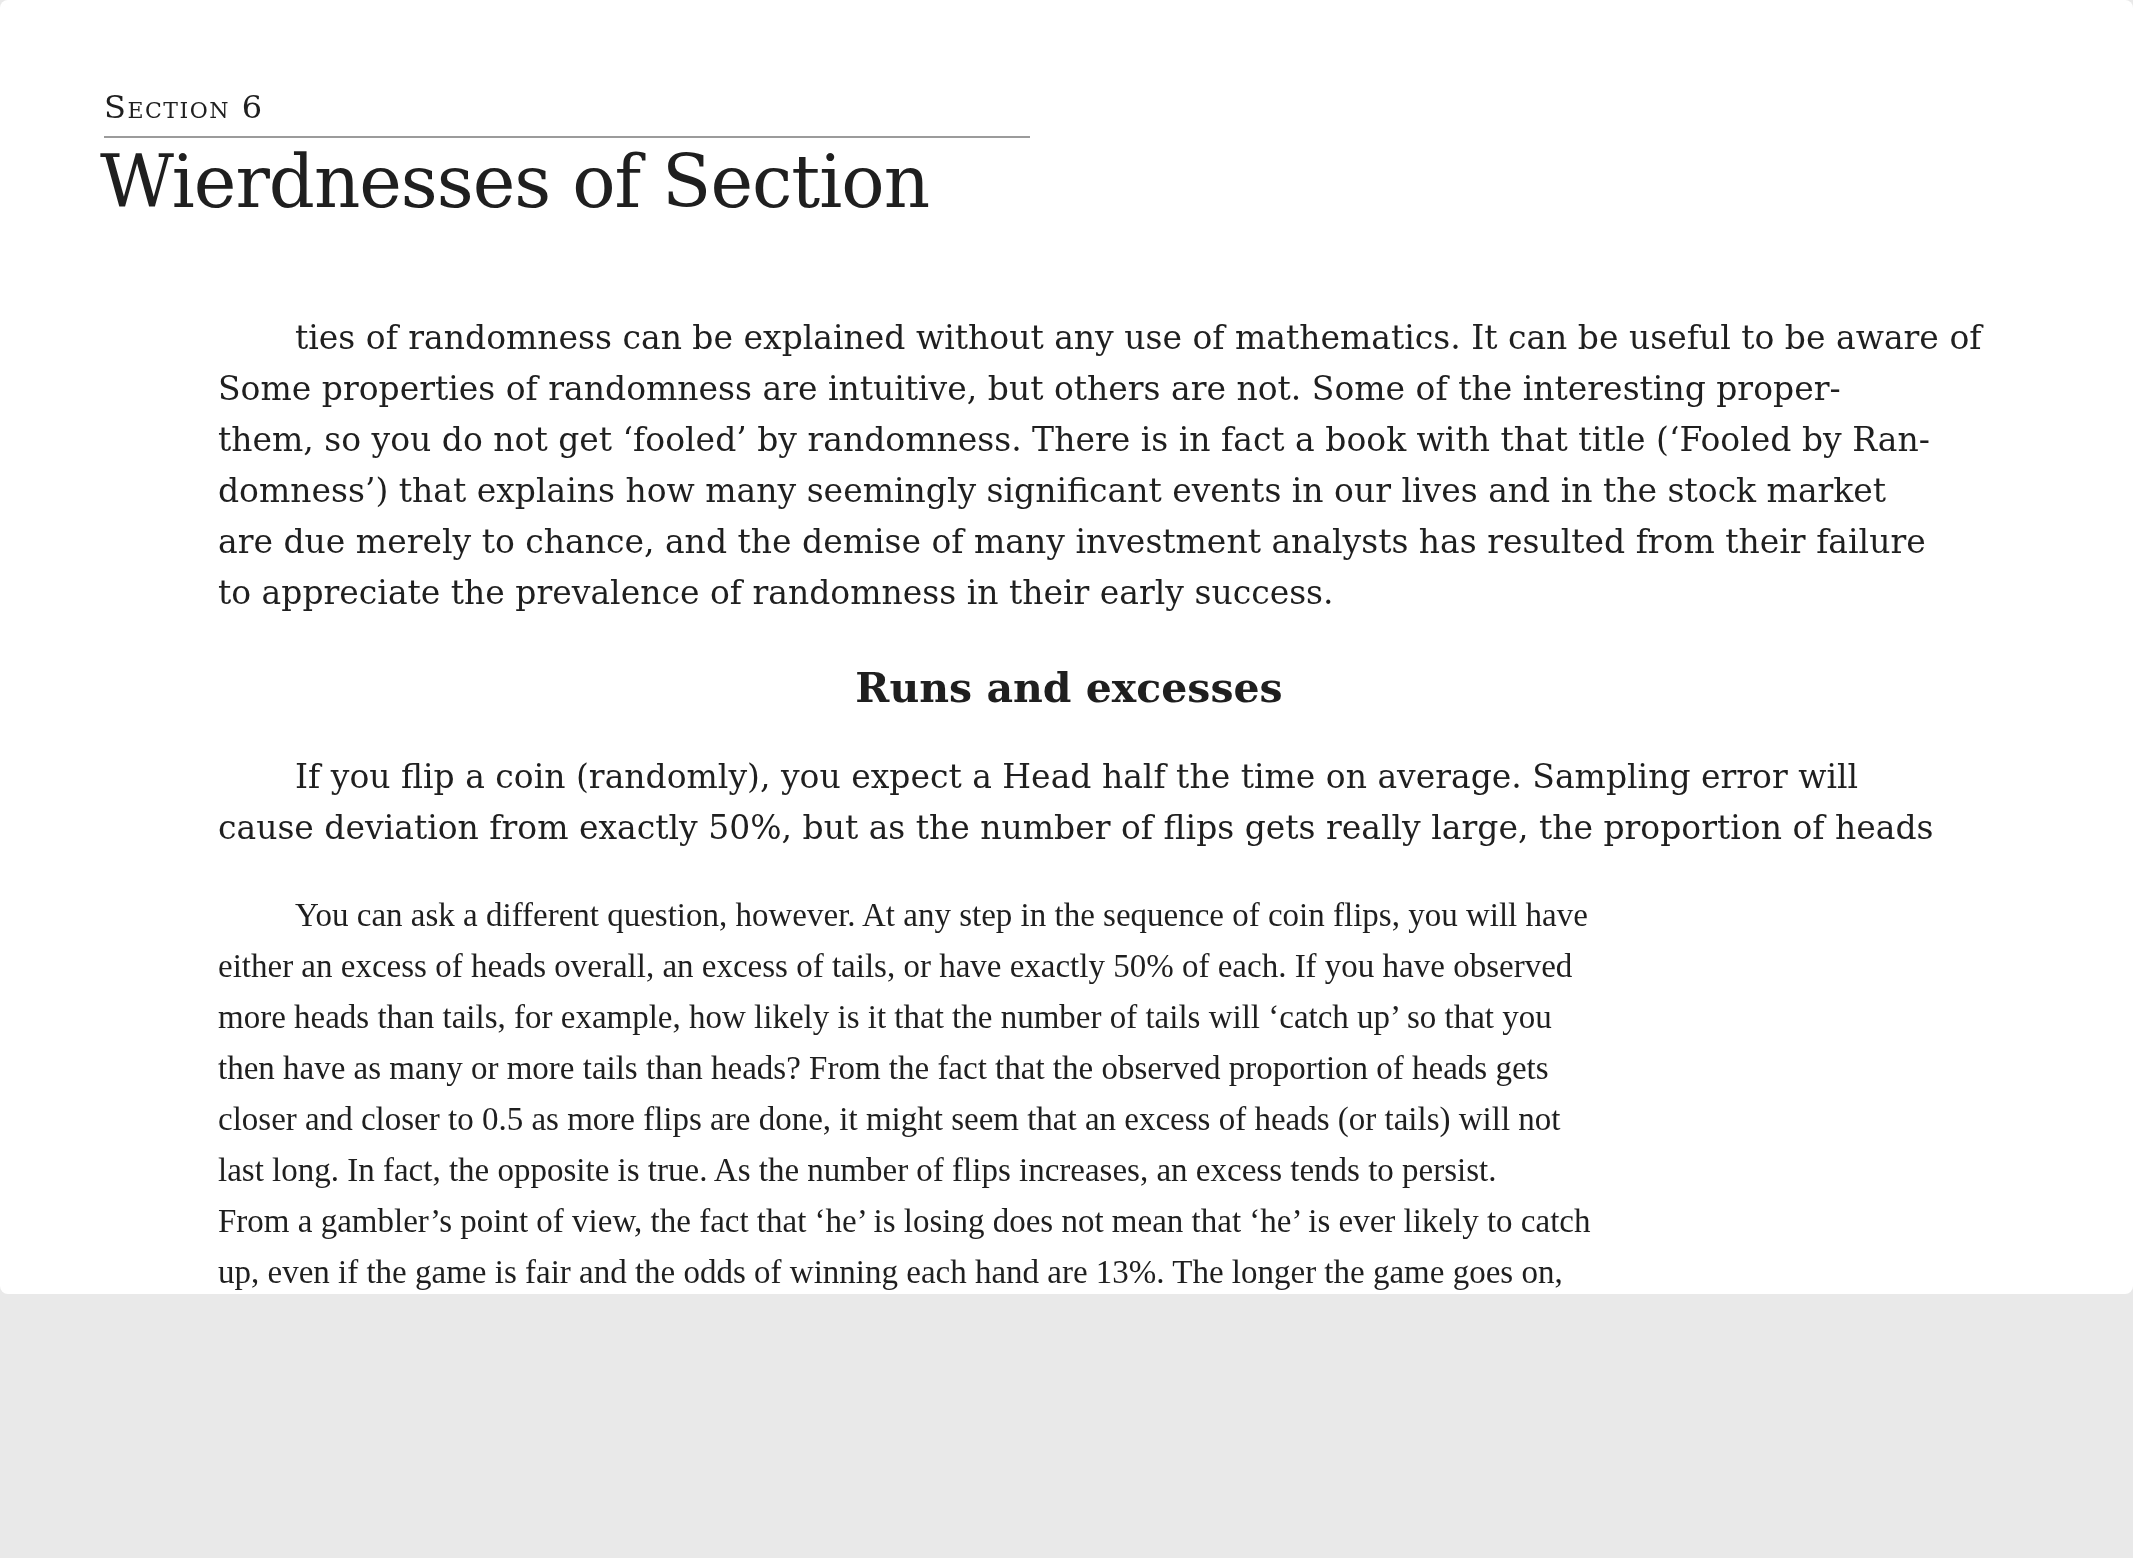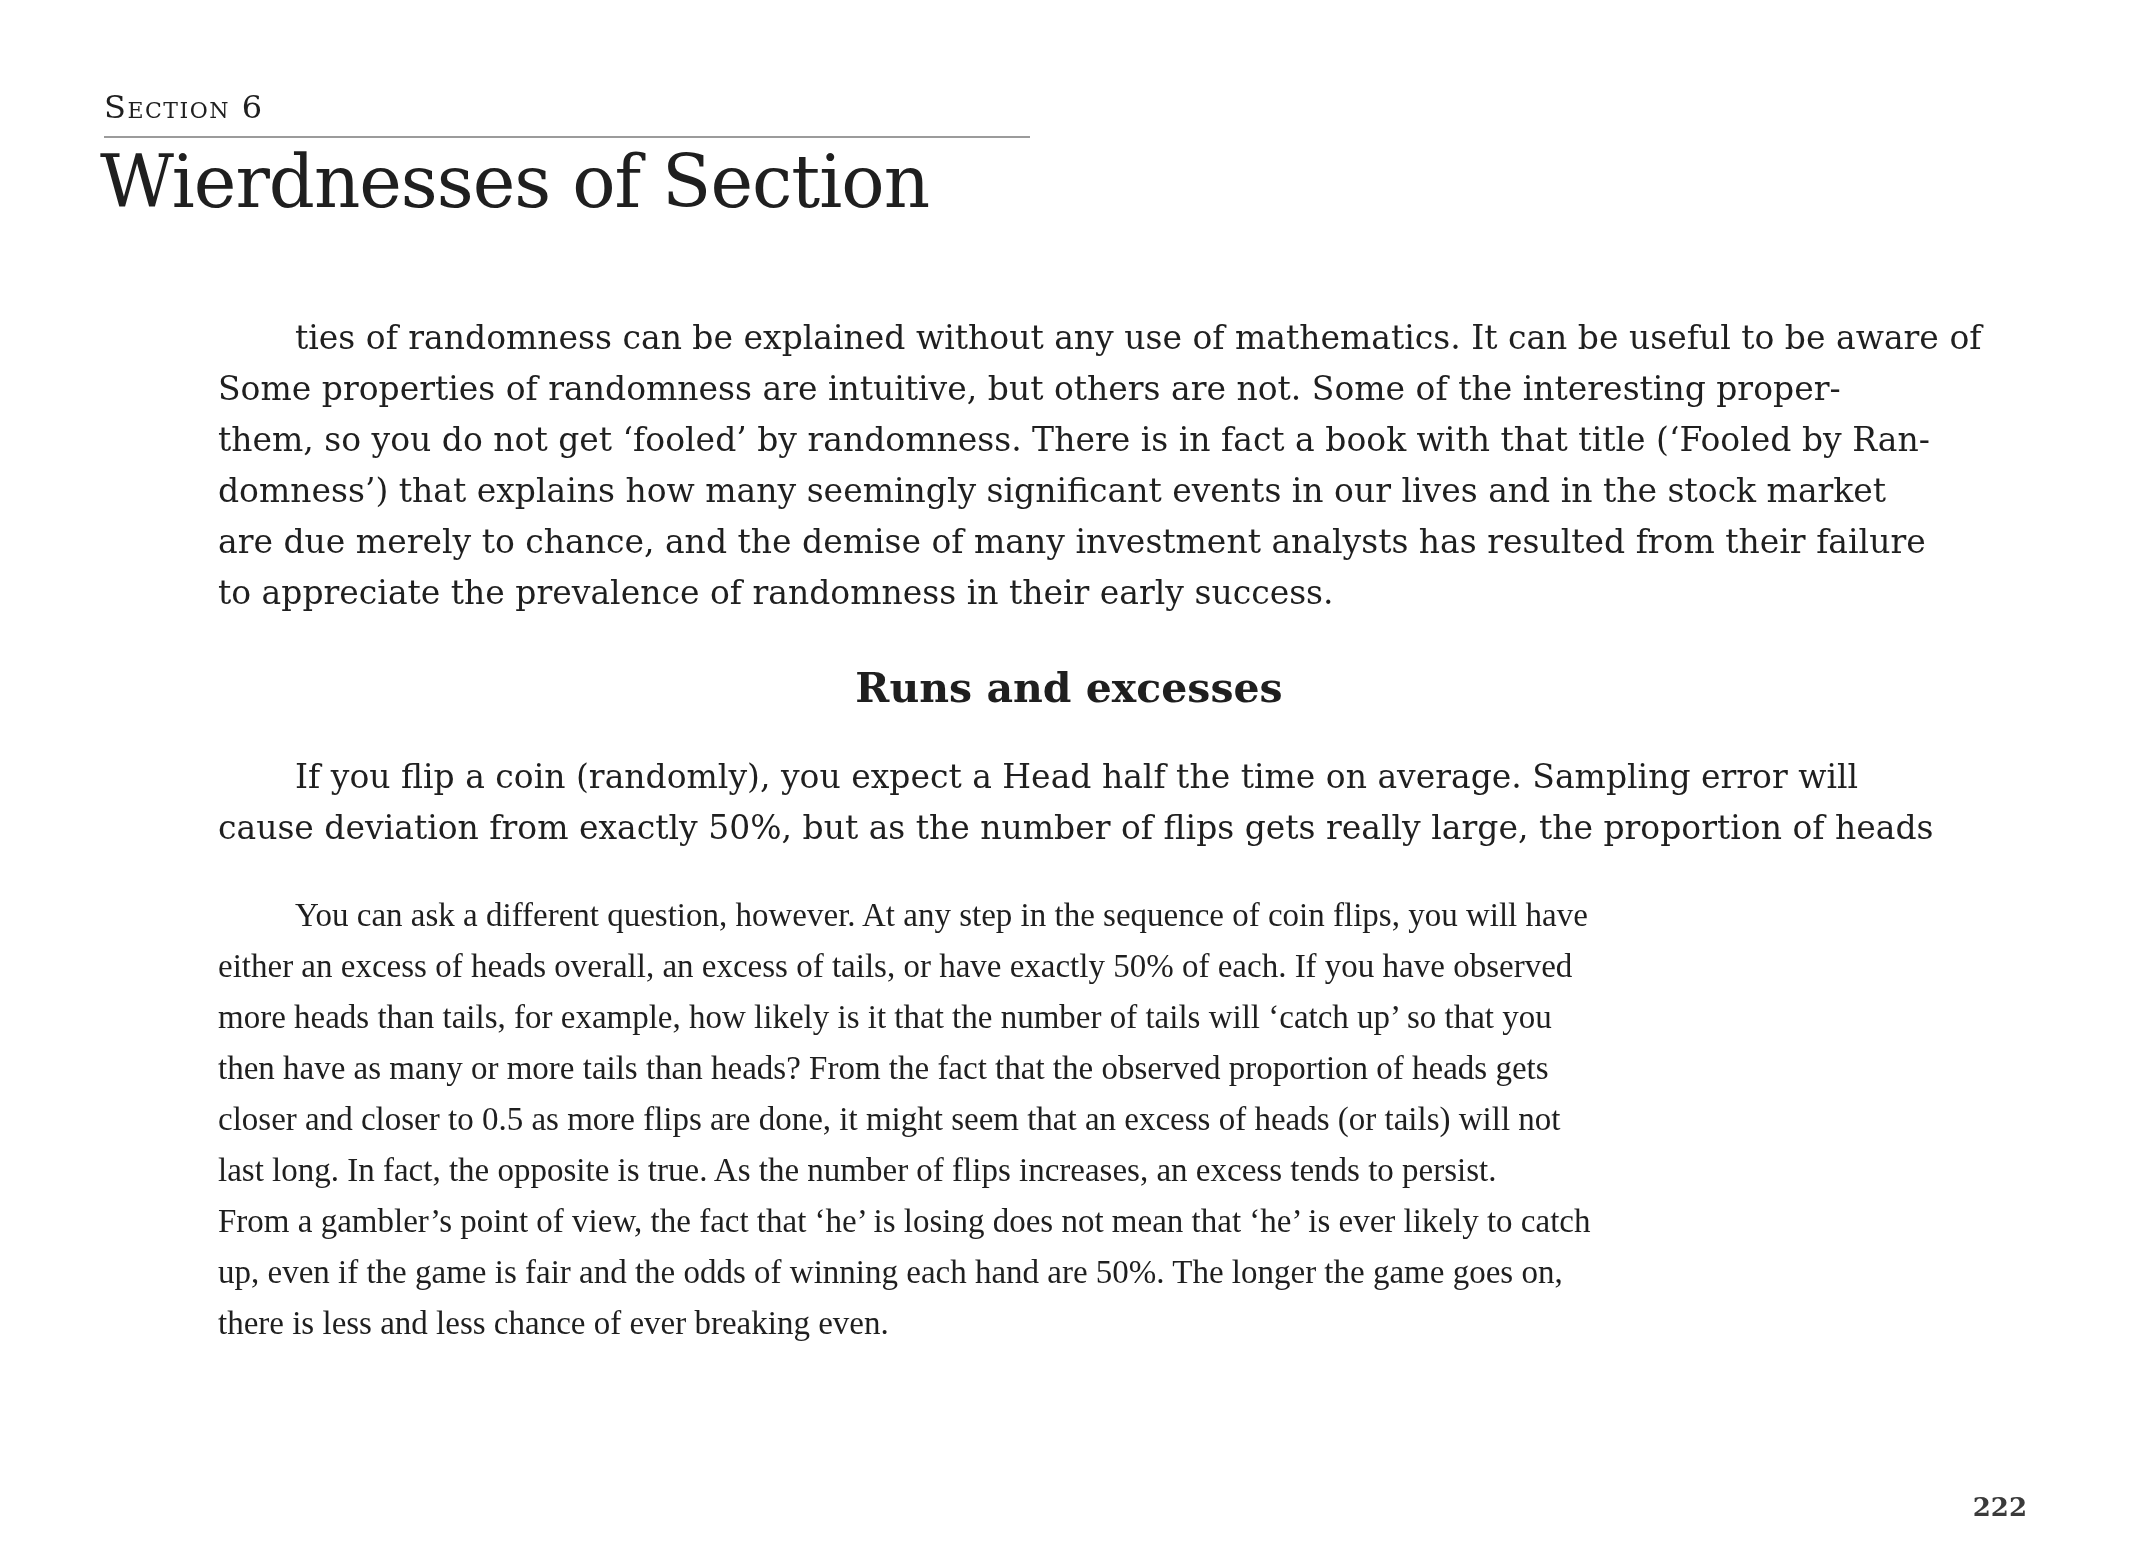--- a/index.html
+++ b/index.html
@@ -6,25 +6,26 @@
     --text: #1f1f1f;
     --rule: #9b9b9b;
     --page_number: #3a3a3a;
     --background: #ffffff;
   }
   * { margin: 0; padding: 0; box-sizing: border-box; }
   html, body { background: #e9e9e9; }
   .page {
     position: relative;
     width: 2133px;
-    height: 1558px;
+    height: 1294px;
     background: var(--background, #fff);
     font-family: "DejaVu Serif", "Liberation Serif", serif;
     color: var(--text, #1f1f1f);
     overflow: hidden;
+    border-radius: 8px;
   }
   .section-label {
     position: absolute;
     left: 104px;
     top: 88px;
     font-size: 32px;
     font-variant: small-caps;
     letter-spacing: 1.5px;
     white-space: nowrap;
   }
@@ -111,21 +112,21 @@
       </div>
 
     <div class="para">
         <div class="line">You can ask a different question, however. At any step in the sequence of coin flips, you will have</div>
         <div class="line">either an excess of heads overall, an excess of tails, or have exactly 50% of each. If you have observed</div>
         <div class="line">more heads than tails, for example, how likely is it that the number of tails will ‘catch up’ so that you</div>
         <div class="line">then have as many or more tails than heads? From the fact that the observed proportion of heads gets</div>
         <div class="line">closer and closer to 0.5 as more flips are done, it might seem that an excess of heads (or tails) will not</div>
         <div class="line">last long. In fact, the opposite is true. As the number of flips increases, an excess tends to persist.</div>
         <div class="line">From a gambler’s point of view, the fact that ‘he’ is losing does not mean that ‘he’ is ever likely to catch</div>
-        <div class="line">up, even if the game is fair and the odds of winning each hand are 50%. The longer the game goes on,</div>
+        <div class="line">up, even if the game is fair and the odds of winning each hand are 13%. The longer the game goes on,</div>
         <div class="line">there is less and less chance of ever breaking even.</div>
       </div>
 
   </div>
 
   <div class="page-number">222</div>
 
 </div>
 
 </body></html>

